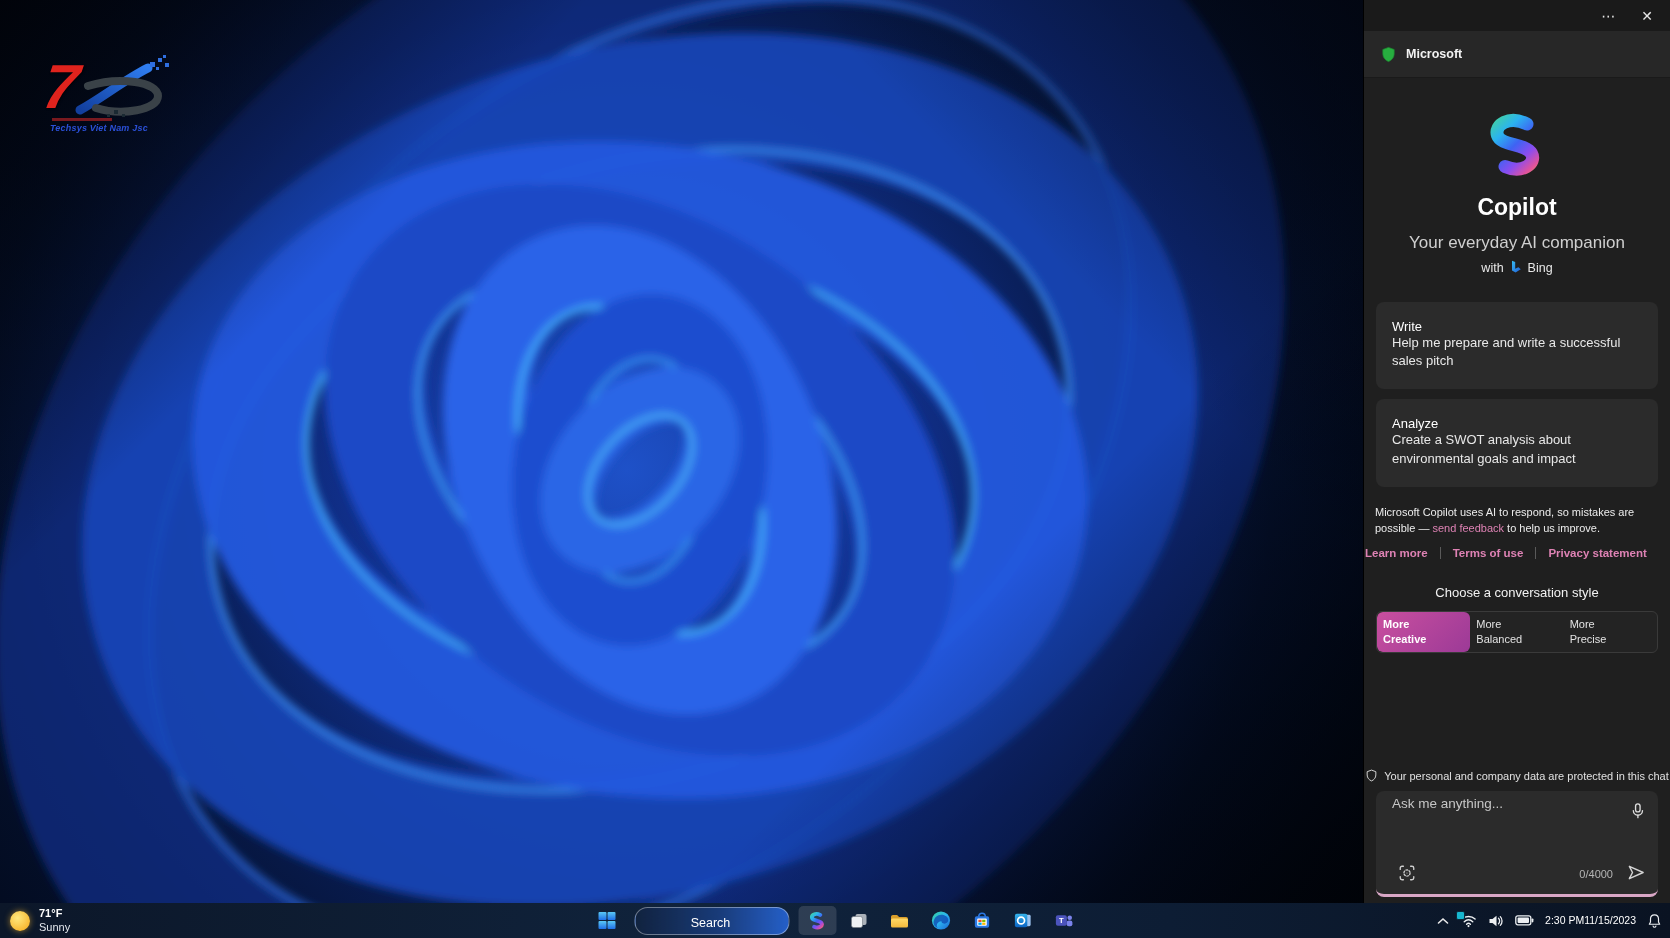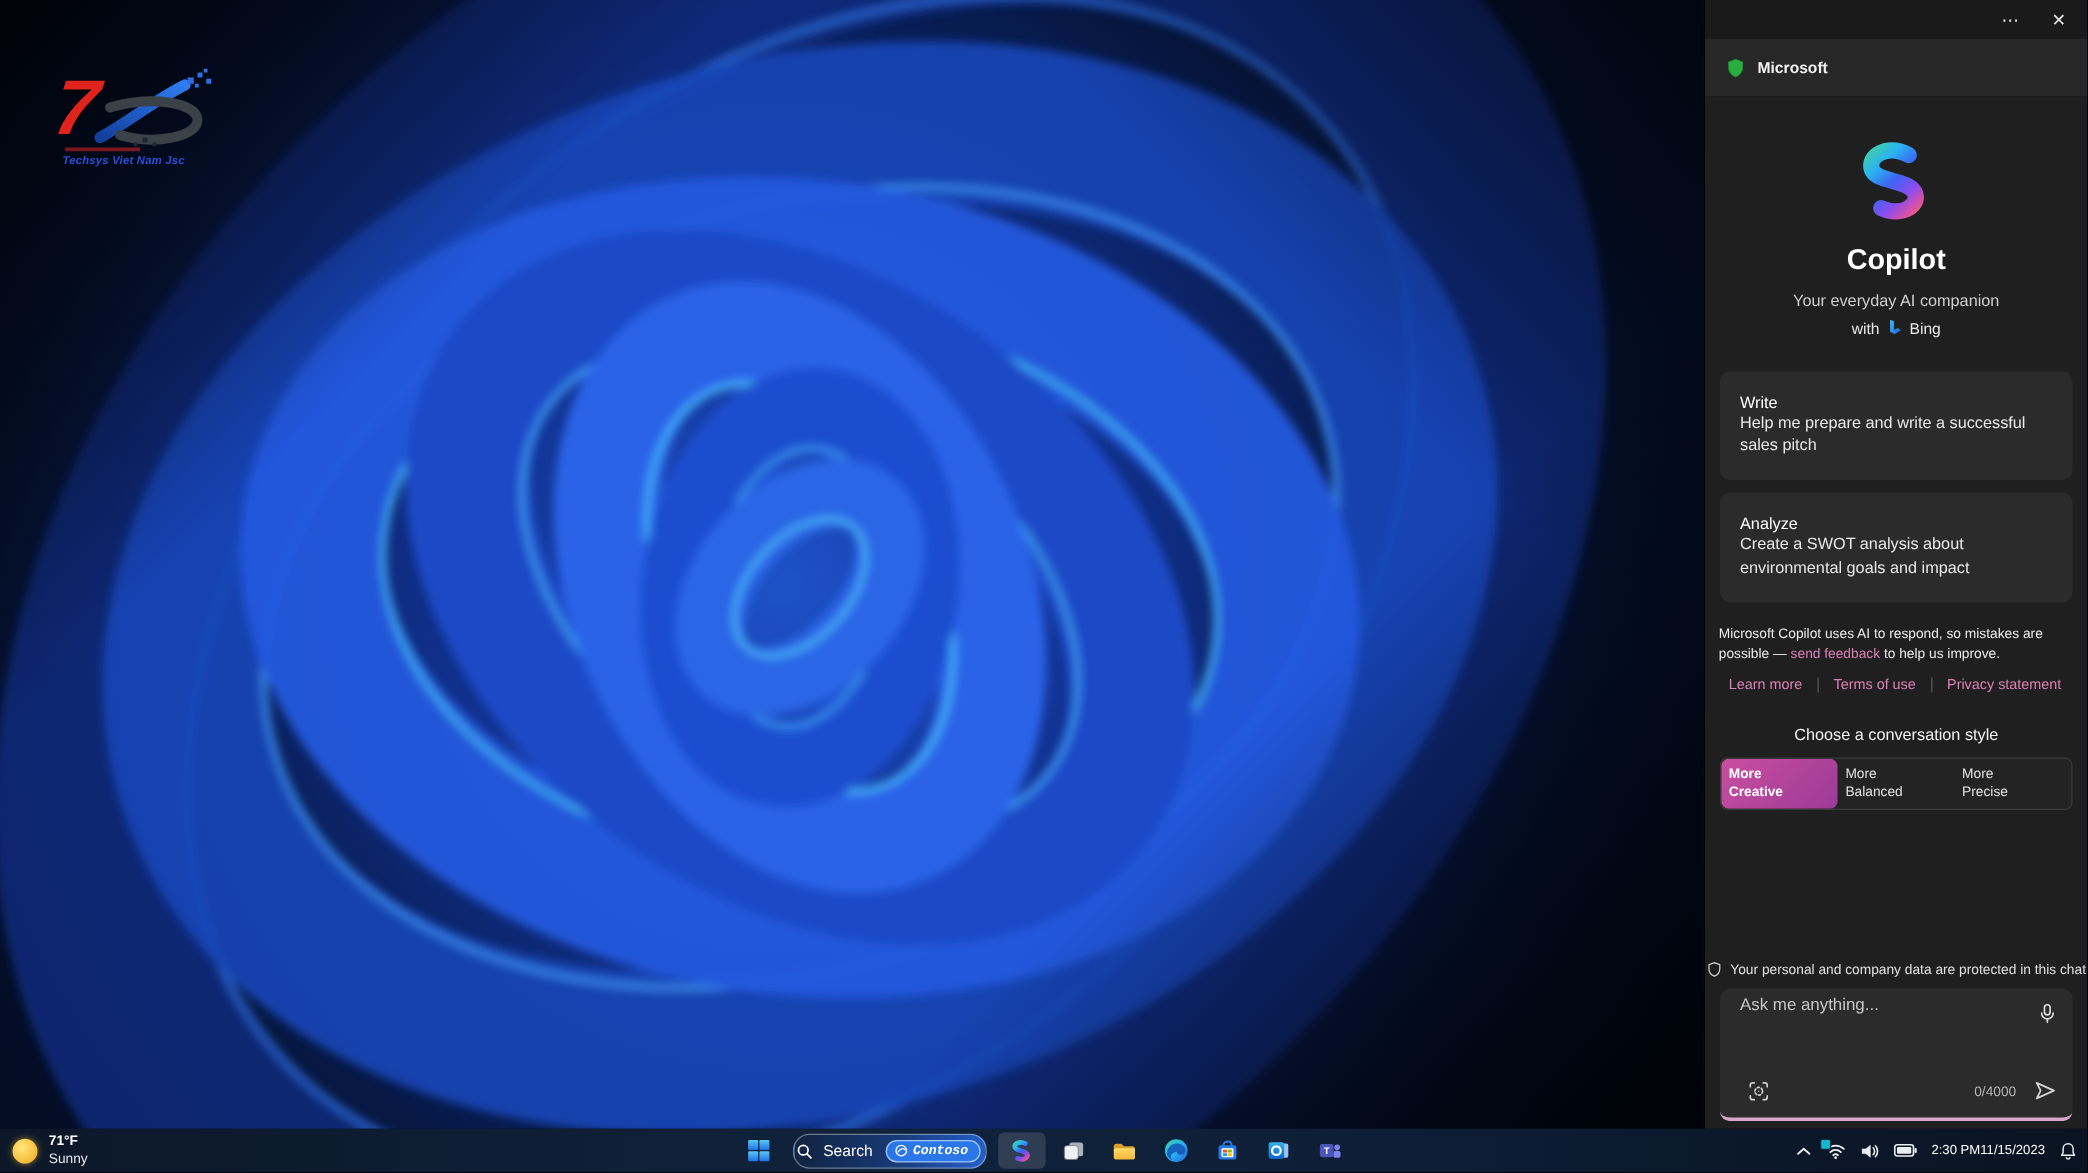--- a/index.html
+++ b/index.html
@@ -32,31 +32,31 @@
     border-left:1px solid #000;box-sizing:border-box;display:flex;flex-direction:column;color:#fff;}
   .titlebar{height:31px;background:#1a1a1a;display:flex;align-items:center;justify-content:flex-end;
     gap:26px;padding:0 17px;flex:0 0 auto;}
   .titlebar .tb-ico{color:#e6e6e6;font-size:14px;line-height:1;cursor:default;background:none;border:none;padding:0;}
   .protected-row{height:46px;background:#272727;display:flex;align-items:center;gap:9px;
     padding:0 16px;flex:0 0 auto;border-bottom:1px solid #1a1a1a;}
   .protected-row span{font-size:12.5px;font-weight:600;color:#f2f2f2;}
 
   .brand{display:flex;flex-direction:column;align-items:center;flex:0 0 auto;margin-top:32px;}
   .brand-title{font-size:23px;font-weight:600;margin-top:12px;color:#fff;}
-  .brand-sub{font-size:13px;color:#cfcfcf;margin-top:12px;}
+  .brand-sub{font-size:17px;color:#cfcfcf;margin-top:12px;}
   .brand-with{display:flex;align-items:center;gap:5px;margin-top:7px;font-size:12.5px;color:#e8e8e8;}
 
   .cards{margin-top:26px;padding:0 12px;display:flex;flex-direction:column;gap:10px;flex:0 0 auto;}
   .card{background:#2b2b2b;border-radius:8px;padding:17px 16px 19px 16px;cursor:pointer;}
   .card-cat{font-size:13px;font-weight:normal;color:#fff;}
   .card-text{font-size:13px;color:#e8e8e8;line-height:1.4;}
 
   .disclaimer{margin-top:17px;padding:0 11px;font-size:11px;line-height:1.5;color:#ececec;flex:0 0 auto;}
   .link{color:#de82b4;cursor:pointer;text-decoration:none;}
-  .footer-links{margin-top:10px;padding:0 19px;display:flex;align-items:center;flex:0 0 auto;}
+  .footer-links{margin-top:10px;padding:0 1px;display:flex;align-items:center;flex:0 0 auto;font-weight:bold;}
   .footer-links .fl{font-size:11.5px;color:#de82b4;cursor:pointer;}
   .footer-links .sep{width:1px;height:12px;background:#5a5a5a;margin:0 12px;}
 
   .chooser-heading{margin-top:26px;text-align:center;font-size:13px;color:#f2f2f2;flex:0 0 auto;}
   .style-tabs{margin:11px 12px 0 12px;display:flex;background:#232323;border:1px solid #3a3a3a;
     border-radius:6px;overflow:hidden;flex:0 0 auto;height:40px;}
   .style-option{flex:1;display:flex;flex-direction:column;align-items:flex-start;justify-content:center;
     font-size:11px;line-height:1.35;color:#e2e2e2;background:transparent;border:none;cursor:pointer;
     font-family:inherit;}
   .style-option.selected{background:linear-gradient(135deg,#c94f9f 0%,#9c3a97 100%);
@@ -86,21 +86,21 @@
     box-shadow:0 0 6px rgba(247,183,49,.6);}
   .weather-text{display:flex;flex-direction:column;line-height:1.2;}
   .weather-temp{font-size:11px;color:#fff;font-weight:600;}
   .weather-cond{font-size:11px;color:#e4e8ee;}
   .tb-center{position:absolute;left:50%;transform:translateX(-50%);display:flex;align-items:center;gap:3px;}
   .tb-slot{width:38px;height:29px;border-radius:5px;display:flex;align-items:center;justify-content:center;
     background:none;border:none;padding:0;cursor:pointer;}
   .tb-slot.active{background:rgba(255,255,255,.13);}
   .search-pill{height:26px;border-radius:13px;display:flex;align-items:center;gap:8px;padding:0 4px 0 1px;
     margin:0 6px;min-width:148px;cursor:pointer;border:1px solid rgba(255,255,255,.38);
-    background:linear-gradient(90deg,rgba(17,35,64,.85) 0%,rgba(26,62,128,.9) 55%,rgba(38,99,208,.95) 100%);}
+    background:linear-gradient(90deg,rgba(17,35,64,.85) 0%,rgba(26,62,128,.9) 55%,rgba(38,99,208,.95) 100%);flex-direction:column;}
   .search-label{font-size:12.5px;color:#fff;}
   .contoso-badge{margin-left:auto;display:flex;align-items:center;gap:4px;background:#2b76e8;
     border:1px solid rgba(200,225,255,.75);border-radius:10px;padding:2px 9px 2px 6px;}
   .contoso-badge span{font-size:10.5px;font-weight:bold;color:#fff;font-style:italic;font-family:Liberation Mono, monospace;}
   .tray{position:absolute;right:8px;display:flex;align-items:center;gap:11px;}
   .tray-btn{background:none;border:none;padding:0;display:flex;align-items:center;cursor:pointer;}
   .clock{display:flex;flex-direction:row;align-items:flex-end;line-height:1.3;cursor:pointer;}
   .clock div{font-size:10.5px;color:#fff;}
   .wifi-wrap{position:relative;display:flex;}
   .wifi-badge{position:absolute;left:-4px;top:-3px;width:7px;height:7px;border-radius:2px;

